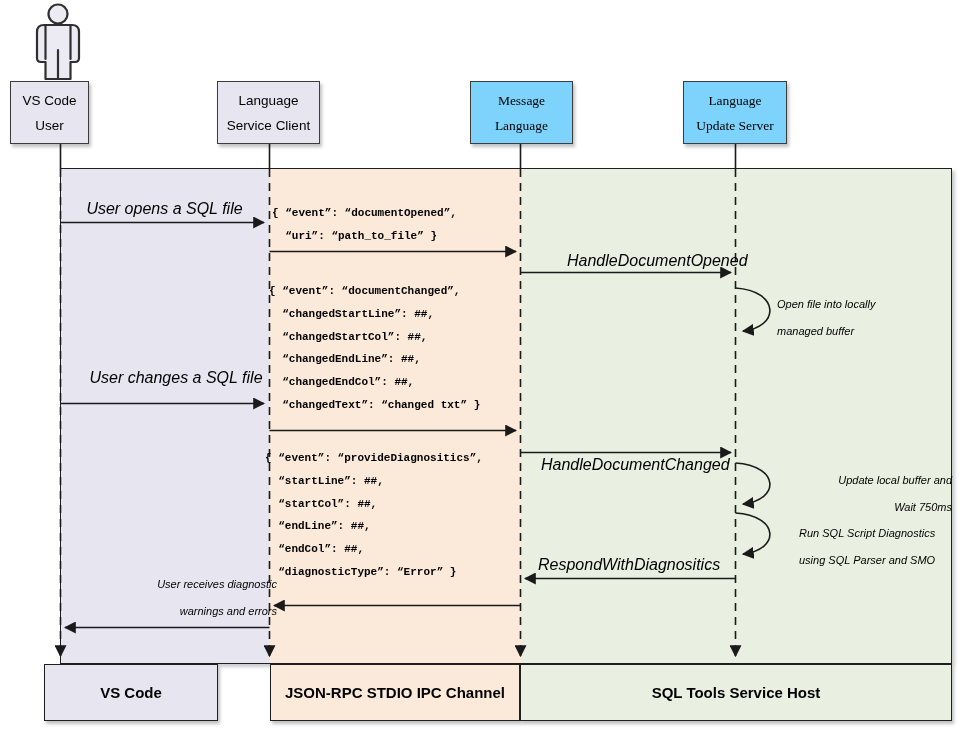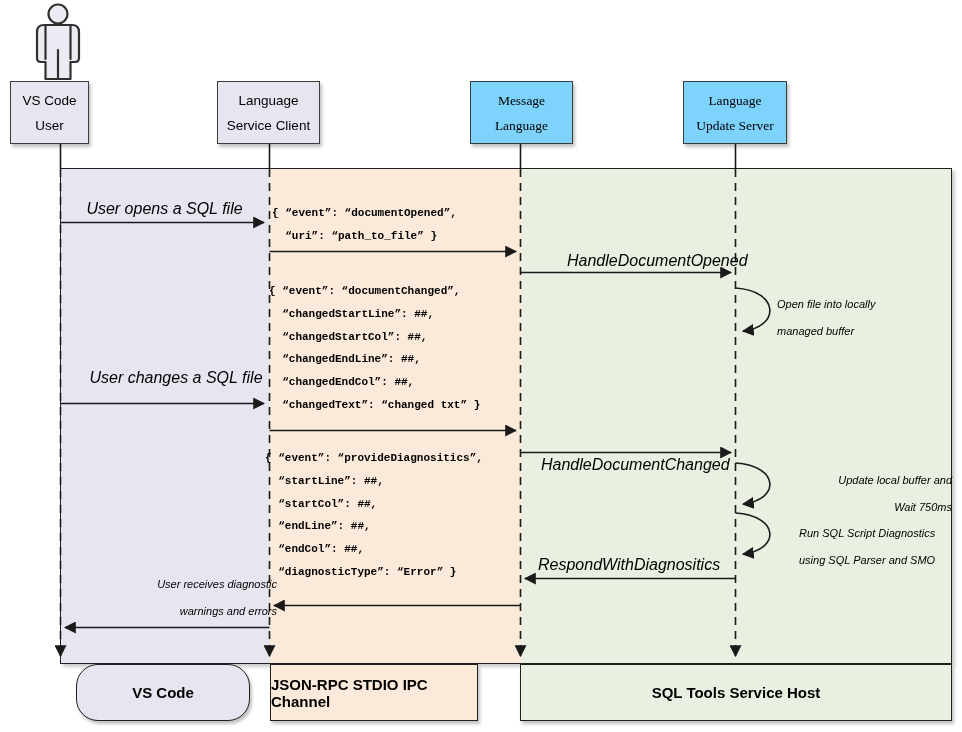--- a/index.html
+++ b/index.html
@@ -144,21 +144,21 @@
 <div class="abs json" style="left:265px;top:447px;">{ “event”: “provideDiagnositics”,
   “startLine”: ##,
   “startCol”: ##,
   “endLine”: ##,
   “endCol”: ##,
   “diagnosticType”: “Error” }</div>
 <div class="abs lbl" style="left:538px;top:556px;">RespondWithDiagnositics</div>
 <div class="abs note center" style="left:60px;width:217px;top:571px;">User receives diagnostic
 warnings and errors</div>
 
-<div class="abs ftr-box lavender" style="left:76px;width:174px;border-radius:22px;">
+<div class="abs ftr-box lavender" style="left:44px;width:174px;">
   <span>VS Code</span>
 </div>
-<div class="abs ftr-box peach" style="left:270px;width:208px;">
+<div class="abs ftr-box peach" style="left:270px;width:250px;">
   <span>JSON-RPC STDIO IPC Channel</span>
 </div>
 <div class="abs ftr-box green" style="left:520px;width:432px;">
   <span>SQL Tools Service Host</span>
 </div>
 
 </body></html>

